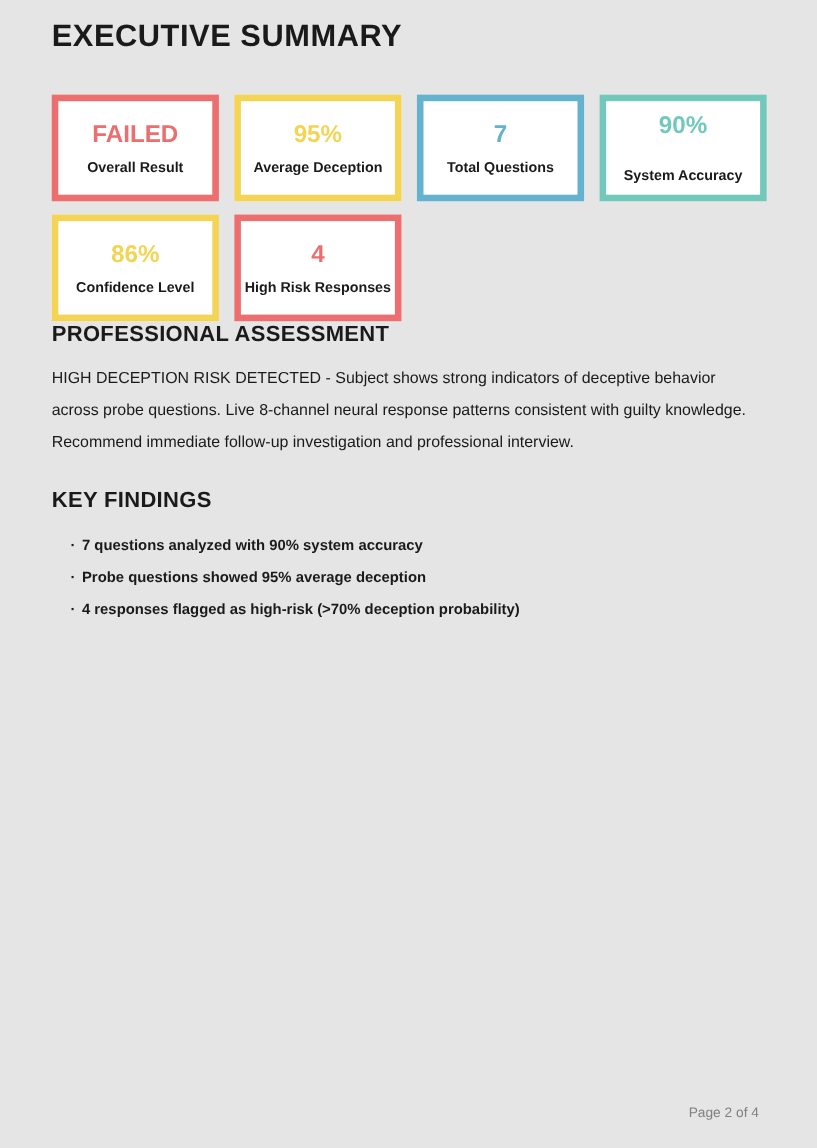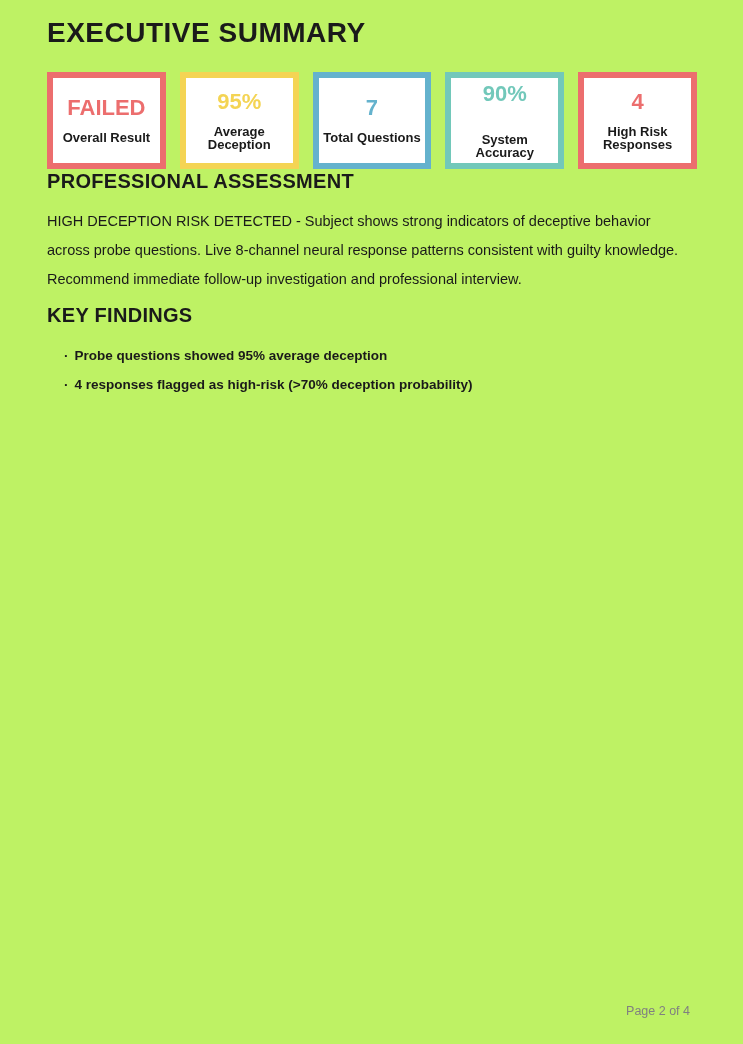--- a/index.html
+++ b/index.html
@@ -5,39 +5,39 @@
   * { margin: 0; padding: 0; box-sizing: border-box; }
   html, body { background: #ffffff; }
   body {
     font-family: "Liberation Sans", "DejaVu Sans", sans-serif;
     color: #1a1a1a;
   }
   .page {
     position: relative;
     width: 743px;
     height: 1044px;
-    background: #bef264;
+    background: #e5e5e5;
     overflow: hidden;
     margin: 0 auto;
   }
   .content {
     padding: 0 46px 0 47px;
   }
   .title {
     margin-top: 16px;
     font-size: 28px;
     line-height: 34px;
     font-weight: bold;
     letter-spacing: 0.5px;
     color: #1a1a1a;
   }
   .stats-grid {
-    margin-top: 22px;
+    margin-top: 36px;
     display: grid;
-    grid-template-columns: repeat(5, 1fr);
+    grid-template-columns: repeat(4, 1fr);
     column-gap: 14px;
     row-gap: 12px;
   }
   .stat-card {
     height: 97px;
     border: 6px solid #ccc;
     background: #ffffff;
     display: flex;
     flex-direction: column;
     align-items: center;
@@ -64,21 +64,21 @@
     color: #1a1a1a;
   }
   .assessment-heading { }
   .assessment-body {
     margin-top: 14px;
     font-size: 14.5px;
     line-height: 29px;
     font-weight: normal;
     color: #1a1a1a;
   }
-  .findings-heading { margin-top: 9px; }
+  .findings-heading { margin-top: 26px; }
   .findings-list {
     margin-top: 22px;
     list-style: none;
     padding-left: 17px;
   }
   .findings-list li {
     font-size: 13.5px;
     font-weight: bold;
     line-height: 14px;
     margin-bottom: 15px;
@@ -114,33 +114,38 @@
           <div class="stat-label">Average Deception</div>
         </div>
         <div class="stat-card" style="border-color: rgb(100, 178, 205);">
           <div class="stat-value" style="color: rgb(100, 178, 205);">7</div>
           <div class="stat-label">Total Questions</div>
         </div>
         <div class="stat-card" style="border-color: rgb(114, 200, 186); gap: 28px;">
           <div class="stat-value" style="color: rgb(114, 200, 186);">90%</div>
           <div class="stat-label">System Accuracy</div>
         </div>
+        <div class="stat-card" style="border-color: rgb(244, 212, 84);">
+          <div class="stat-value" style="color: rgb(244, 212, 84);">86%</div>
+          <div class="stat-label">Confidence Level</div>
+        </div>
         <div class="stat-card" style="border-color: rgb(236, 110, 110);">
           <div class="stat-value" style="color: rgb(236, 110, 110);">4</div>
           <div class="stat-label">High Risk Responses</div>
         </div>
       </div>
 
     <h2 class="section-heading assessment-heading">PROFESSIONAL ASSESSMENT</h2>
 
     <p class="assessment-body">HIGH DECEPTION RISK DETECTED - Subject shows strong indicators of deceptive behavior across probe questions. Live 8-channel neural response patterns consistent with guilty knowledge. Recommend immediate follow-up investigation and professional interview.</p>
 
     <h2 class="section-heading findings-heading">KEY FINDINGS</h2>
 
     <ul class="findings-list" id="findings-list">
+        <li><span class="bullet-dot">·</span><span>7 questions analyzed with 90% system accuracy</span></li>
         <li><span class="bullet-dot">·</span><span>Probe questions showed 95% average deception</span></li>
         <li><span class="bullet-dot">·</span><span>4 responses flagged as high-risk (&gt;70% deception probability)</span></li>
       </ul>
 
   </div>
 
   <div class="page-footer">Page 2 of 4</div>
 </div>
 
 </body></html>

